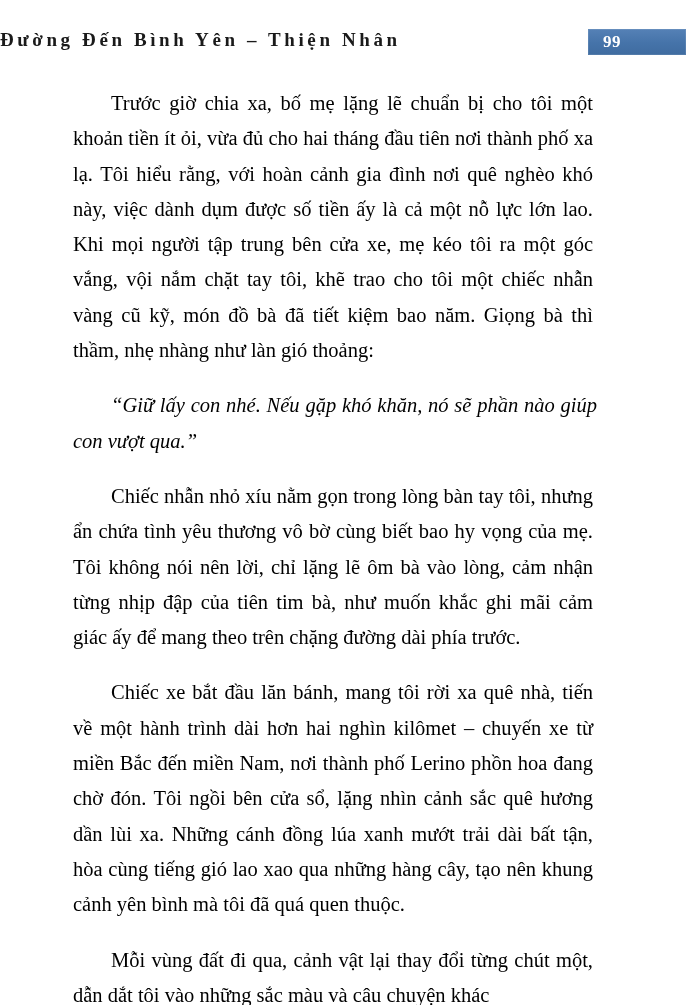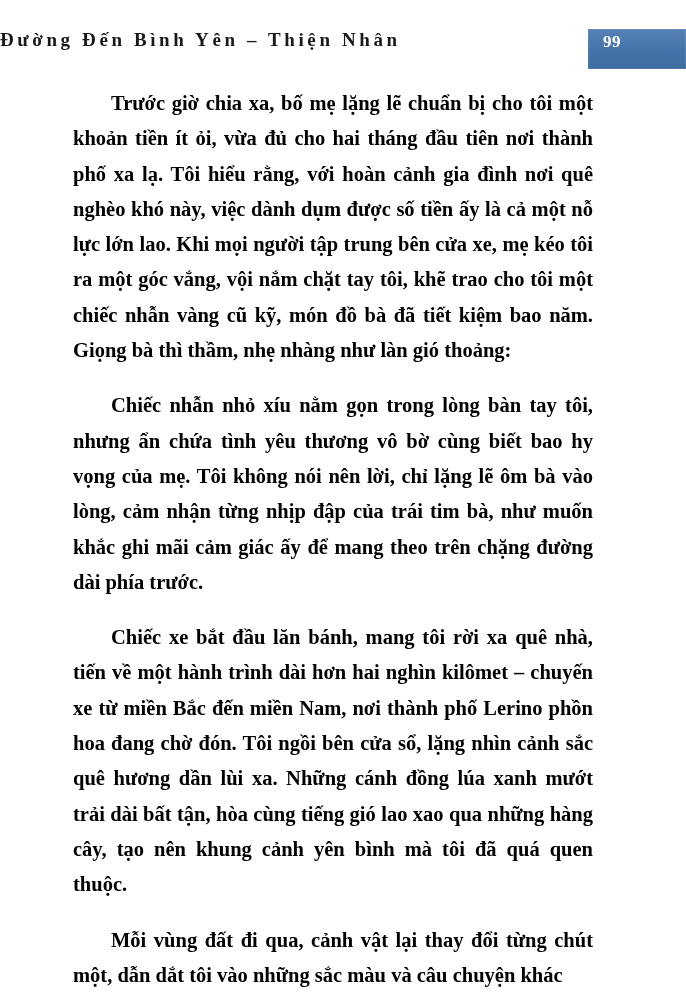--- a/index.html
+++ b/index.html
@@ -36,21 +36,21 @@
     letter-spacing: 3.6px;
     line-height: 28px;
     color: #1a1a1a;
     white-space: nowrap;
   }
   .page-number-badge {
     position: absolute;
     left: 588px;
     top: 3px;
     width: 98px;
-    height: 40px;
+    height: 26px;
     background: #4573a9;
     background: linear-gradient(180deg, #5581b6 0%, #4573a9 55%, #3f6ca0 100%);
     box-shadow: inset 0 0 0 1px rgba(255,255,255,0.10);
   }
   .page-number-badge .num {
     position: absolute;
     left: 15px;
     top: 0;
     line-height: 25px;
     font-family: "Liberation Serif", "DejaVu Serif", serif;
@@ -68,21 +68,20 @@
     width: 524px;
   }
   p.para {
     margin: 0 4px 0 0;
     text-align: justify;
     text-justify: inter-word;
     font-size: 20.5px;
     line-height: 35.3px;
     text-indent: 38px;
     hyphens: none;
-    font-weight: bold;
     -webkit-hyphens: none;
   }
   p.para + p.para {
     margin-top: 20px;
   }
   p.quote {
     margin: 20px 0 0 0;
     text-align: justify;
     text-justify: inter-word;
     font-style: italic;
@@ -99,16 +98,17 @@
 
 <div class="page-header">
   <div class="header-title">Đường Đến Bình Yên – Thiện Nhân</div>
   <div class="page-number-badge">
     <span class="num">99</span>
   </div>
 </div>
 
 <div class="content">
   <p class="para">Trước giờ chia xa, bố mẹ lặng lẽ chuẩn bị cho tôi một khoản tiền ít ỏi, vừa đủ cho hai tháng đầu tiên nơi thành phố xa lạ. Tôi hiểu rằng, với hoàn cảnh gia đình nơi quê nghèo khó này, việc dành dụm được số tiền ấy là cả một nỗ lực lớn lao. Khi mọi người tập trung bên cửa xe, mẹ kéo tôi ra một góc vắng, vội nắm chặt tay tôi, khẽ trao cho tôi một chiếc nhẫn vàng cũ kỹ, món đồ bà đã tiết kiệm bao năm. Giọng bà thì thầm, nhẹ nhàng như làn gió thoảng:</p>
-  <p class="para">Chiếc nhẫn nhỏ xíu nằm gọn trong lòng bàn tay tôi, nhưng ẩn chứa tình yêu thương vô bờ cùng biết bao hy vọng của mẹ. Tôi không nói nên lời, chỉ lặng lẽ ôm bà vào lòng, cảm nhận từng nhịp đập của trái tim bà, như muốn khắc ghi mãi cảm giác ấy để mang theo trên chặng đường dài phía trước.</p>
+  <p class="quote">“Giữ lấy con nhé. Nếu gặp khó khăn, nó sẽ phần nào giúp con vượt qua.”</p>
+  <p class="para">Chiếc nhẫn nhỏ xíu nằm gọn trong lòng bàn tay tôi, nhưng ẩn chứa tình yêu thương vô bờ cùng biết bao hy vọng của mẹ. Tôi không nói nên lời, chỉ lặng lẽ ôm bà vào lòng, cảm nhận từng nhịp đập của tiên tim bà, như muốn khắc ghi mãi cảm giác ấy để mang theo trên chặng đường dài phía trước.</p>
   <p class="para">Chiếc xe bắt đầu lăn bánh, mang tôi rời xa quê nhà, tiến về một hành trình dài hơn hai nghìn kilômet – chuyến xe từ miền Bắc đến miền Nam, nơi thành phố Lerino phồn hoa đang chờ đón. Tôi ngồi bên cửa sổ, lặng nhìn cảnh sắc quê hương dần lùi xa. Những cánh đồng lúa xanh mướt trải dài bất tận, hòa cùng tiếng gió lao xao qua những hàng cây, tạo nên khung cảnh yên bình mà tôi đã quá quen thuộc.</p>
   <p class="para">Mỗi vùng đất đi qua, cảnh vật lại thay đổi từng chút một, dẫn dắt tôi vào những sắc màu và câu chuyện khác</p>
 </div>
 
 </body></html>

